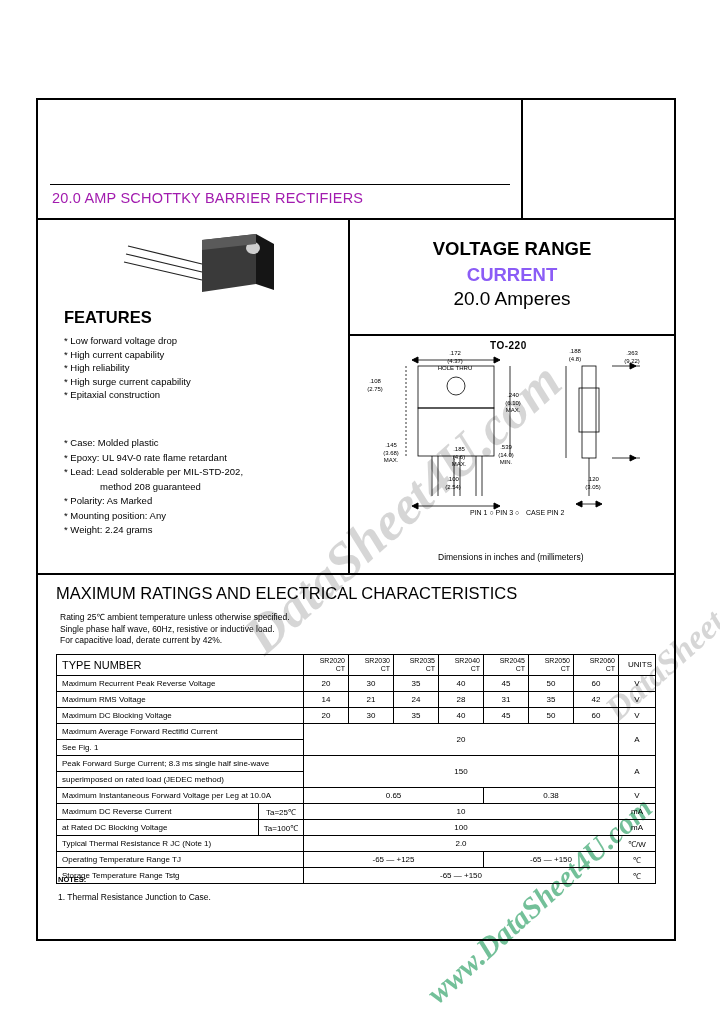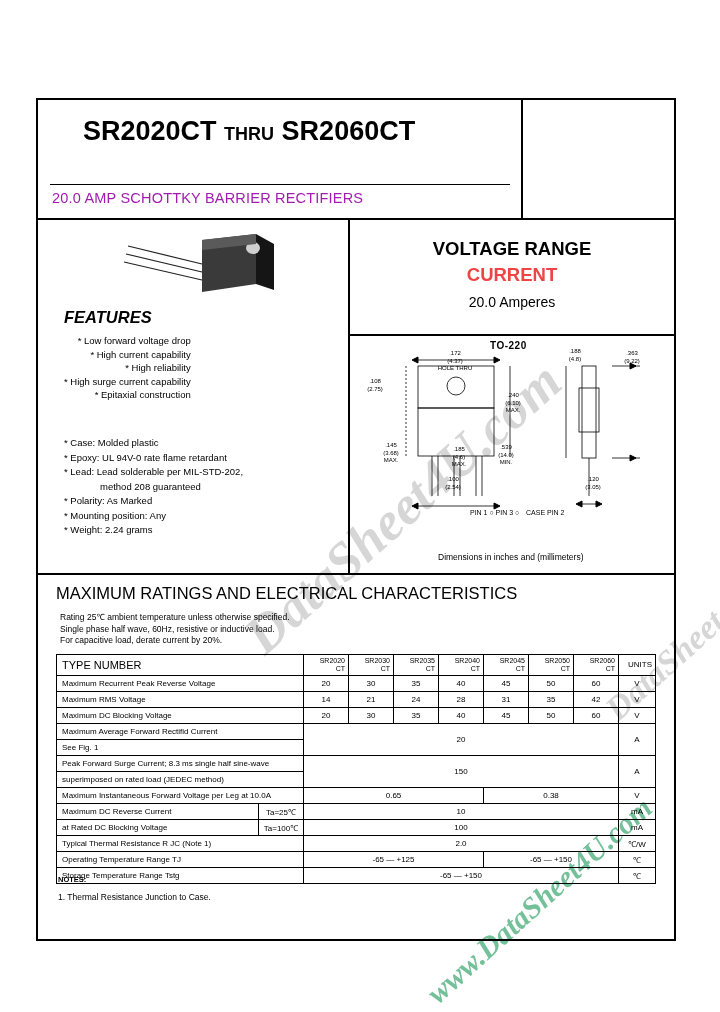--- a/index.html
+++ b/index.html
@@ -129,28 +129,27 @@
   .pkg-img {
     position: absolute;
     left: 68px; top: 12px;
     width: 180px; height: 70px;
   }
   .h2 {
     font-size: 16.5px;
     font-weight: bold;
     color: #000;
   }
-  .feat-title { position: absolute; left: 26px; top: 88px; font-style: italic; }
+  .feat-title { position: absolute; left: 26px; top: 88px; }
   .feat-list {
     position: absolute;
     left: 26px; top: 114px;
     font-size: 9.5px;
     line-height: 13.5px;
     color: #000;
-    text-align: right;
   }
   .mech-title { position: absolute; left: 26px; top: 190px; }
   .mech-list {
     position: absolute;
     left: 26px; top: 216px;
     font-size: 9.5px;
     line-height: 14.5px;
     color: #000;
   }
   .mech-list .indent { padding-left: 36px; display: block; }
@@ -169,25 +168,25 @@
   }
   .vr-val {
     margin-top: 5px;
     font-size: 13px;
     color: #000;
   }
   .cur-title {
     margin-top: 4px;
     font-size: 18.5px;
     font-weight: bold;
-    color: #ef4444;
+    color: #8b5cf6;
   }
   .cur-val {
-    margin-top: 8px;
-    font-size: 14px;
+    margin-top: 2px;
+    font-size: 19px;
     color: #000;
   }
   
   .draw-box {
     position: absolute;
     left: 350px; top: 336px;
     width: 356px; height: 237px;
   }
   .to220-label {
     position: absolute;
@@ -290,25 +289,20 @@
 <div class="page">
 
   <div class="wm-diag wm1">DataSheet4U.com</div>
   <div class="wm-diag wm2">DataSheet4U.com</div>
   <div class="wm-diag wm3">www.DataSheet4U.com</div>
 
   <div class="outer"></div>
 
   <div class="header">
     <div class="hdr-left">
-      <div class="title-main">
-        <span>SR2020CT</span>
-        <span class="thru">THRU</span>
-        <span>SR2060CT</span>
-      </div>
       <div class="title-rule"></div>
       <div class="subtitle">20.0 AMP SCHOTTKY BARRIER RECTIFIERS</div>
     </div>
   </div>
   <div class="hline" style="left:38px; top:218px; width:636px;"></div>
 
   <div class="feat-box">
     <svg class="pkg-img" viewBox="0 0 180 70">
       <g stroke="#222" stroke-width="1.2" fill="none">
         <line x1="22" y1="14" x2="96" y2="32"></line>
@@ -424,21 +418,21 @@
 PIN 2</div>
     <div class="dim-note">Dimensions in inches and (millimeters)</div>
   </div>
 
   <div class="hline" style="left:38px; top:573px; width:636px;"></div>
 
   <div class="ratings-title">MAXIMUM RATINGS AND ELECTRICAL CHARACTERISTICS</div>
   <div class="rating-note">
     <div>Rating 25℃ ambient temperature unless otherwise specified.</div>
     <div>Single phase half wave, 60Hz, resistive or inductive load.</div>
-    <div>For capacitive load, derate current by 20%.</div>
+    <div>For capacitive load, derate current by 42%.</div>
   </div>
 
   <table class="specs">
     <tbody>
         <tr class="head">
       <td class="param" colspan="2">TYPE NUMBER</td>
       <td class="num"><span style="white-space:pre-line">SR2020
 CT</span></td>
       <td class="num"><span style="white-space:pre-line">SR2030
 CT</span></td>

